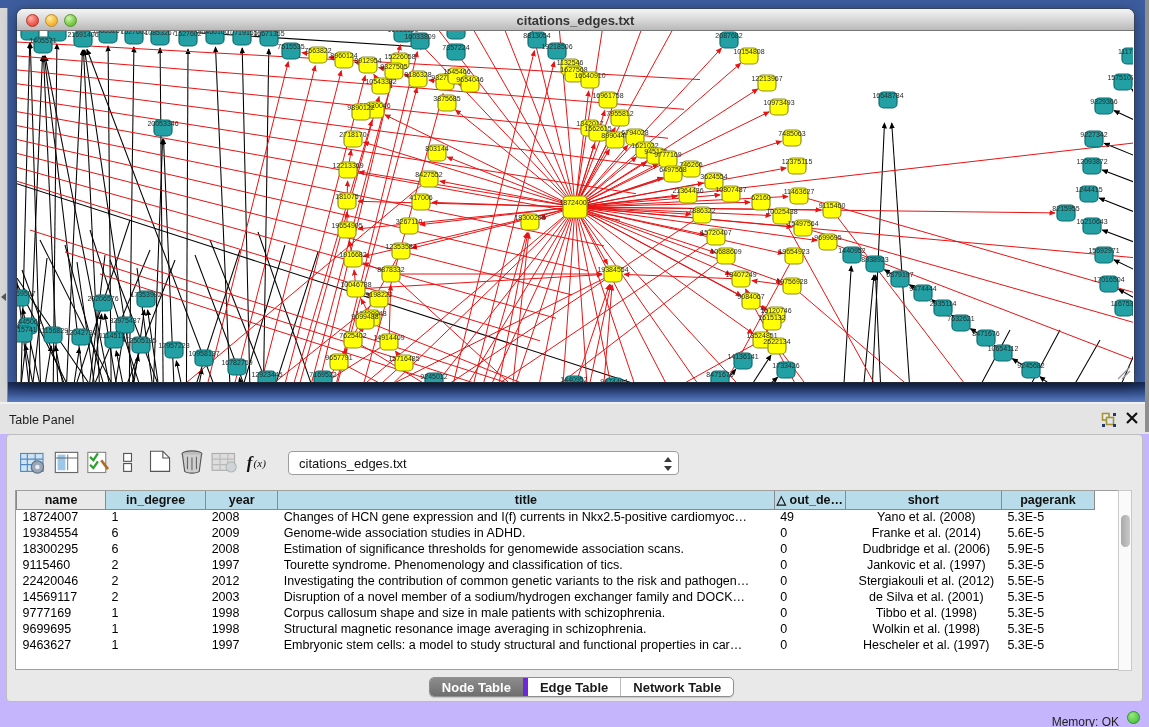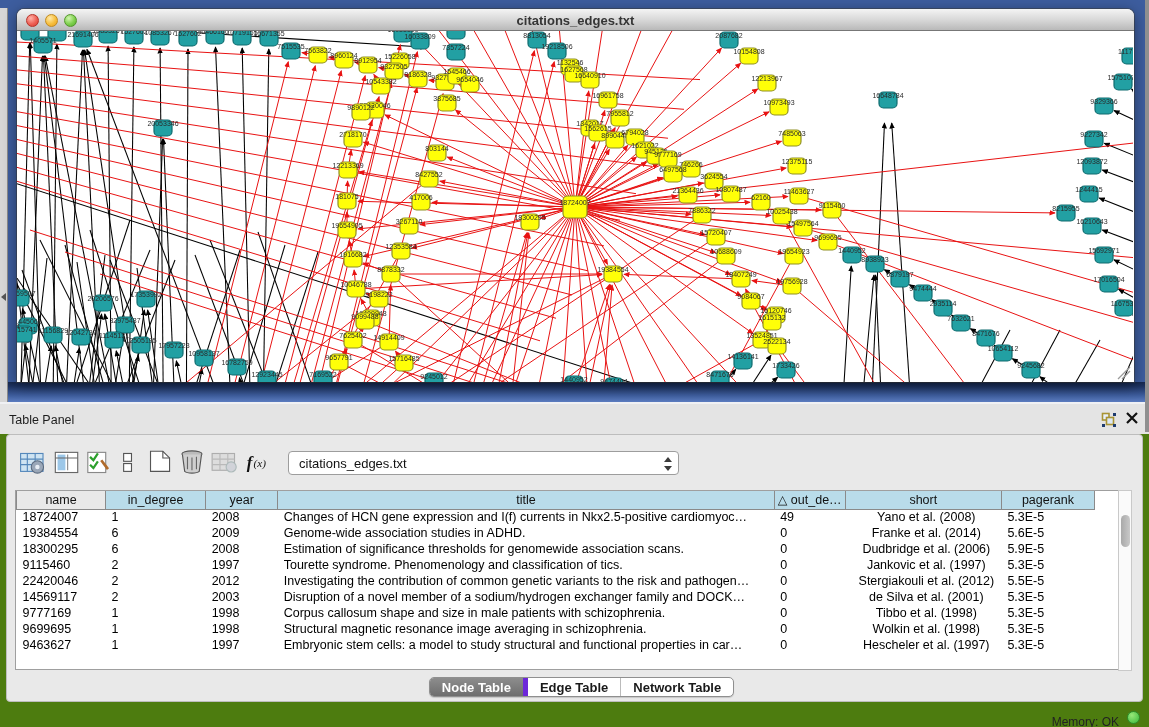--- a/index.html
+++ b/index.html
@@ -9,29 +9,29 @@
 #botband { position:absolute; left:8px; top:382px; width:1137px; height:20px; background:linear-gradient(#16284e,#1d3260 20%,#3c5b9a 65%,#5b7cc0); }
 #win { position:absolute; left:17px; top:9px; width:1117px; height:373px; border-radius:7px 7px 0 0;
   box-shadow:0 3px 14px rgba(0,0,0,.45), 0 0 0 1px rgba(70,70,70,.55); background:#fff; }
 #titlebar { position:absolute; left:0; top:0; width:100%; height:22px; border-radius:7px 7px 0 0;
   background:linear-gradient(#f4f4f4,#d9d9d9 50%,#b9b9b9); border-bottom:1px solid #777; }
 #titlebar .tl { position:absolute; top:4.5px; width:13px; height:13px; border-radius:50%; }
 #title { position:absolute; width:100%; text-align:center; top:4px; font-size:13px; font-weight:bold; color:#353535; }
 #canvas { position:absolute; left:0; top:22px; width:1116px; height:351px; background:#fff; overflow:hidden; }
 #grip { position:absolute; right:2px; bottom:2px; width:14px; height:14px; }
 
-#tablepanel { position:absolute; left:0; top:402px; width:1149px; height:325px; background:#4d7c0f; border-top:2px solid #f0f1f4; }
+#tablepanel { position:absolute; left:0; top:402px; width:1149px; height:325px; background:#c4b5fd; border-top:2px solid #f0f1f4; }
 #tp-head { position:absolute; left:0; top:0; width:100%; height:30px; background:#e4e4e4; }
 #tp-head .t { position:absolute; left:9px; top:9px; font-size:12.5px; color:#1d1d1d; }
 #tp-body { position:absolute; left:6px; top:30px; width:1137px; height:268px; background:#e9e9e9; border:1px solid #bdbdbd; border-radius:4px; }
 #toolbar { position:absolute; left:8px; top:14px; height:34px; width:1100px; }
 #combo { position:absolute; left:273px; top:2px;  width:391px; height:24px; background:#fff; border:1px solid #9d9d9d; border-radius:4px; font-size:13px; color:#111; padding:4px 0 0 10px; }
 #tbl { position:absolute; left:8px; top:55px; width:1117px; height:180px; background:#fff; border:1px solid #9f9f9f; overflow:hidden; }
 table { border-collapse:collapse; table-layout:fixed; width:1079px; font-size:12.5px; }
-th { background:#b9dcea; border:1px solid #8a8a8a; border-top:none; font-weight:normal; font-size:12.5px; height:18px; padding:0; color:#111;margin-top:36px; }
+th { background:#b9dcea; border:1px solid #8a8a8a; border-top:none; font-weight:bold; font-size:12.5px; height:18px; padding:0; color:#111;margin-top:36px; }
 th.first { background:#e9e9e9; }
 td { height:16px; padding:0 0 0 6px; color:#000; white-space:nowrap; overflow:hidden; }
 .c0 { width:89px; } .c1 { width:100px; } .c2 { width:72px; } .c3 { width:496px; }
 .c4 { width:71px; } .c5 { width:156px; text-align:center; } .c6 { width:93px; }
 #vscroll { position:absolute; right:10px; top:55px; width:14px; height:181px; background:#fafafa; border:1px solid #c9c9c9; }
 #vthumb { position:absolute; left:2px; top:24px; width:9px; height:32px; border-radius:5px; background:linear-gradient(90deg,#a9a9a9,#c9c9c9); }
 #segwrap { position:absolute; left:0; top:242px; width:1149px; text-align:center; }
 #seg { display:inline-block; height:20px; border:1px solid #8f8f8f; border-radius:5px; overflow:hidden; background:#fff; box-shadow:0 1px 1px rgba(0,0,0,.15); }
 #seg span { display:inline-block; height:20px; line-height:19px; font-size:13px; font-weight:bold; padding:0 12px; color:#1a1a1a; }
 #seg .sel { background:linear-gradient(#8d8d8d,#6a6a6a); color:#fff; }

